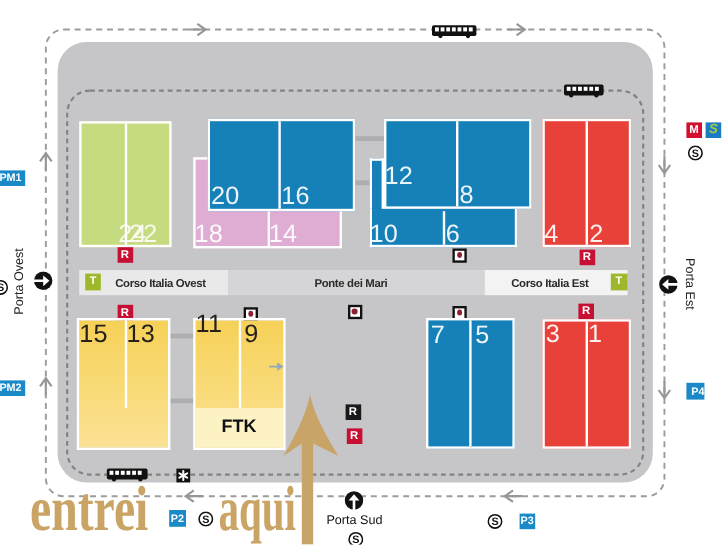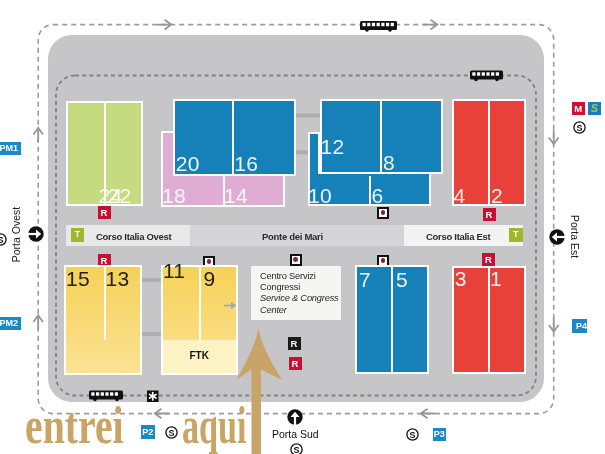--- a/index.html
+++ b/index.html
@@ -228,27 +228,26 @@
 
 
 <div class="numd" style="left:66px;top:268px;">15</div>
 
 <div class="numd" style="left:105.5px;top:268px;">13</div>
 
 <div class="blk" style="left:161px;top:265px;width:76.5px;height:109.5px;background:linear-gradient(#f6d157,#fbe294);"></div>
 
 <div class="div-v" style="left:199px;top:267px;height:73px;"></div>
 
-<div class="abs" style="left:163px;top:340px;width:72.5px;height:32.5px;background:#fdf2c4;color:#111;font-size:10px;font-weight:bold;text-align:center;line-height:31px;">FTK</div>
+<div class="abs" style="left:163px;top:340px;width:72.5px;height:32.5px;background:#fdf2c4;color:#111;font-size:15px;font-weight:bold;text-align:center;line-height:31px;">FTK</div>
 
 <div class="numd" style="left:163px;top:260px;">11</div>
 
 <div class="numd" style="left:203.5px;top:268px;">9</div>
 
-<div class="abs" style="left:251px;top:266px;width:90px;height:54px;background:#f5f5f3;color:#2a2a2a;font-size:9.3px;letter-spacing:-0.2px;line-height:11.4px;padding:4.5px 0 0 9px;box-sizing:border-box;white-space:nowrap;">Centro Servizi<br>Congressi<br><i>Service &amp; Congress</i><br><i>Center</i></div>
 
 <svg class="abs" style="left:224px;top:301px;" width="14" height="9" viewBox="0 0 14 9">
   <g>
         <path d="M0,4.5 L8,4.5" stroke="#93a9bd" stroke-width="1.6"></path>
         <path d="M7,1 L12.5,4.5 L7,8 Z" fill="#93a9bd"></path>
       </g>
 </svg>
 
 <div class="blk" style="left:354.5px;top:265.3px;width:74.5px;height:108.7px;background:#1680b8;"></div>
 

